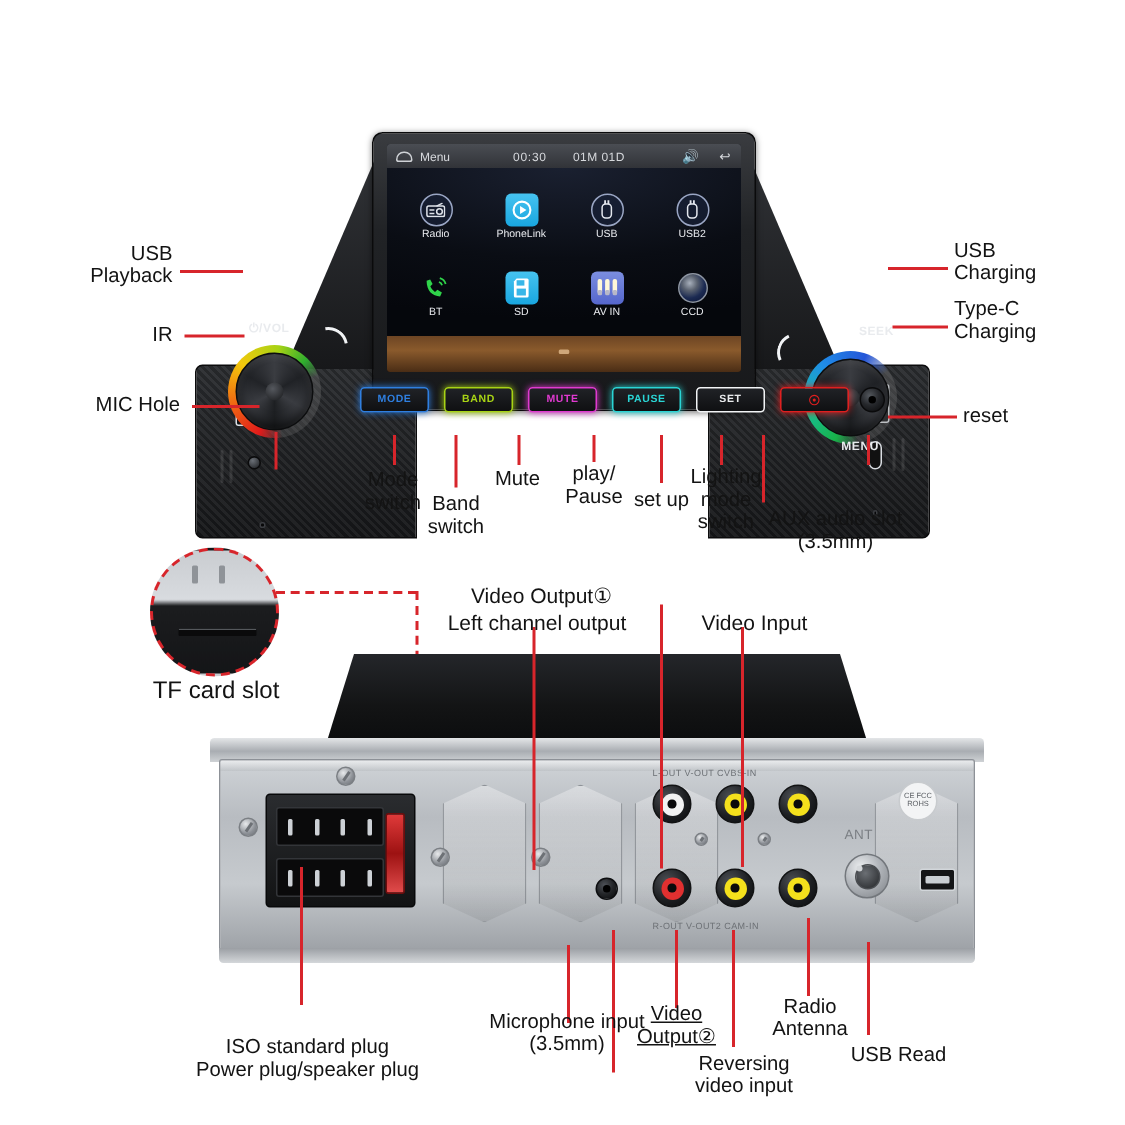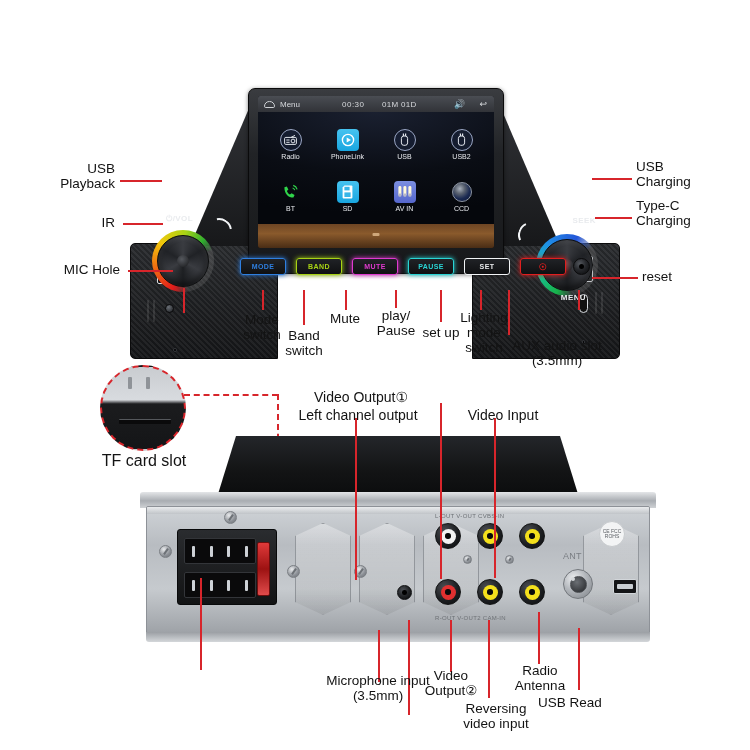--- a/index.html
+++ b/index.html
@@ -601,23 +601,25 @@
   <div class="ln v" style="left:408px; top:620px; height:95px;"></div>
   <div class="ln v" style="left:450px; top:620px; height:52px;"></div>
   <div class="ln v" style="left:488px; top:620px; height:78px;"></div>
   <div class="ln v" style="left:538px; top:612px; height:52px;"></div>
   <div class="ln v" style="left:578px; top:628px; height:62px;"></div>
 
   <div class="lbl c" style="left:296px; top:390px; width:130px; font-size:14px;">Video Output①</div>
   <div class="lbl c" style="left:288px; top:408px; width:140px; font-size:14px;">Left channel output</div>
   <div class="lbl c" style="left:455px; top:408px; width:96px; font-size:14px;">Video Input</div>
 
+  <div class="lbl c" style="left:112px; top:690px; width:186px; font-size:13.5px;">ISO standard plug
+Power plug/speaker plug</div>
   <div class="lbl c" style="left:288px; top:673px; width:180px; font-size:13.5px;">Microphone input
 (3.5mm)</div>
-  <div class="lbl c" style="left:418px; top:668px; width:66px; font-size:13.5px;">Video
+  <div class="lbl c" style="left:418px; top:668px; width:66px; font-size:13.5px;text-decoration:underline;">Video
 Output②</div>
   <div class="lbl c" style="left:444px; top:701px; width:104px; font-size:13.5px;">Reversing
 video input</div>
   <div class="lbl c" style="left:506px; top:663px; width:68px; font-size:13.5px;">Radio
 Antenna</div>
-  <div class="lbl c" style="left:526px; top:695px; width:88px; font-size:13.5px;">USB Read</div>
+  <div class="lbl c" style="left:555px; top:695px; width:88px; font-size:13.5px;">USB Read</div>
 
 </div>
 
 </body></html>

